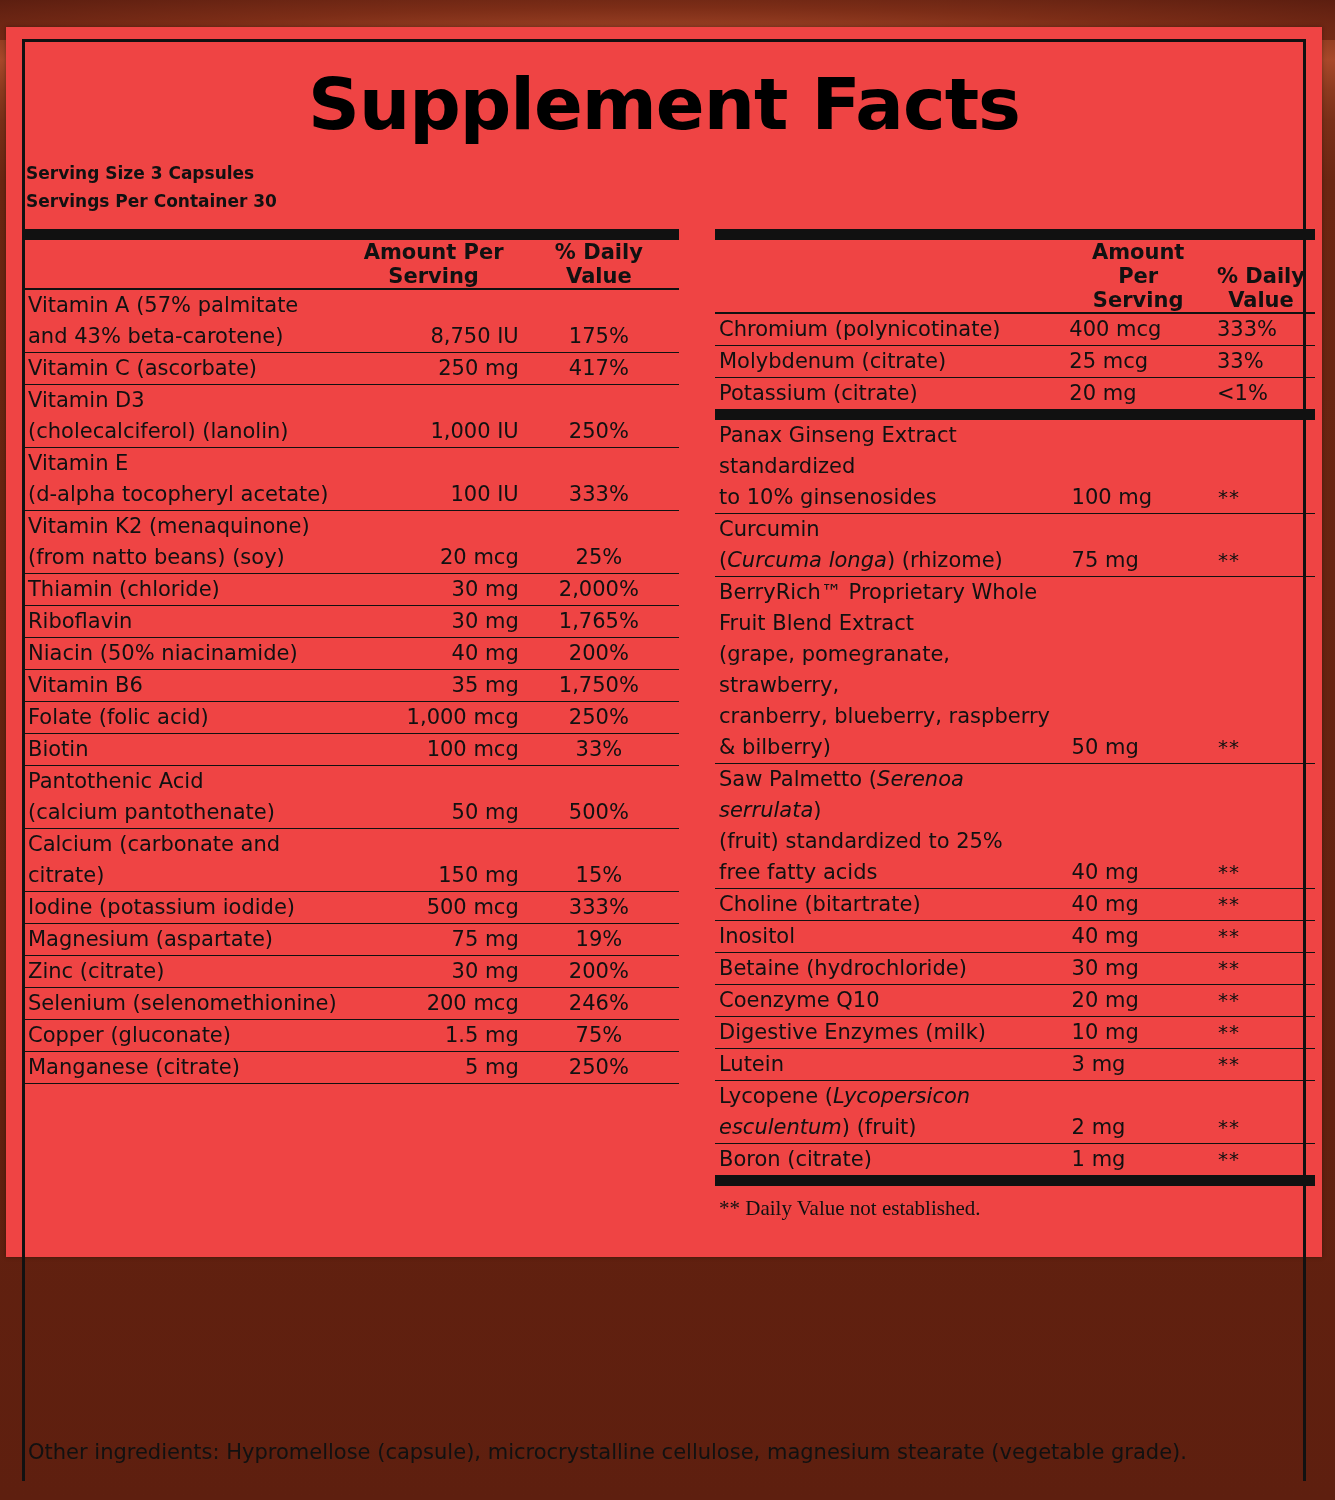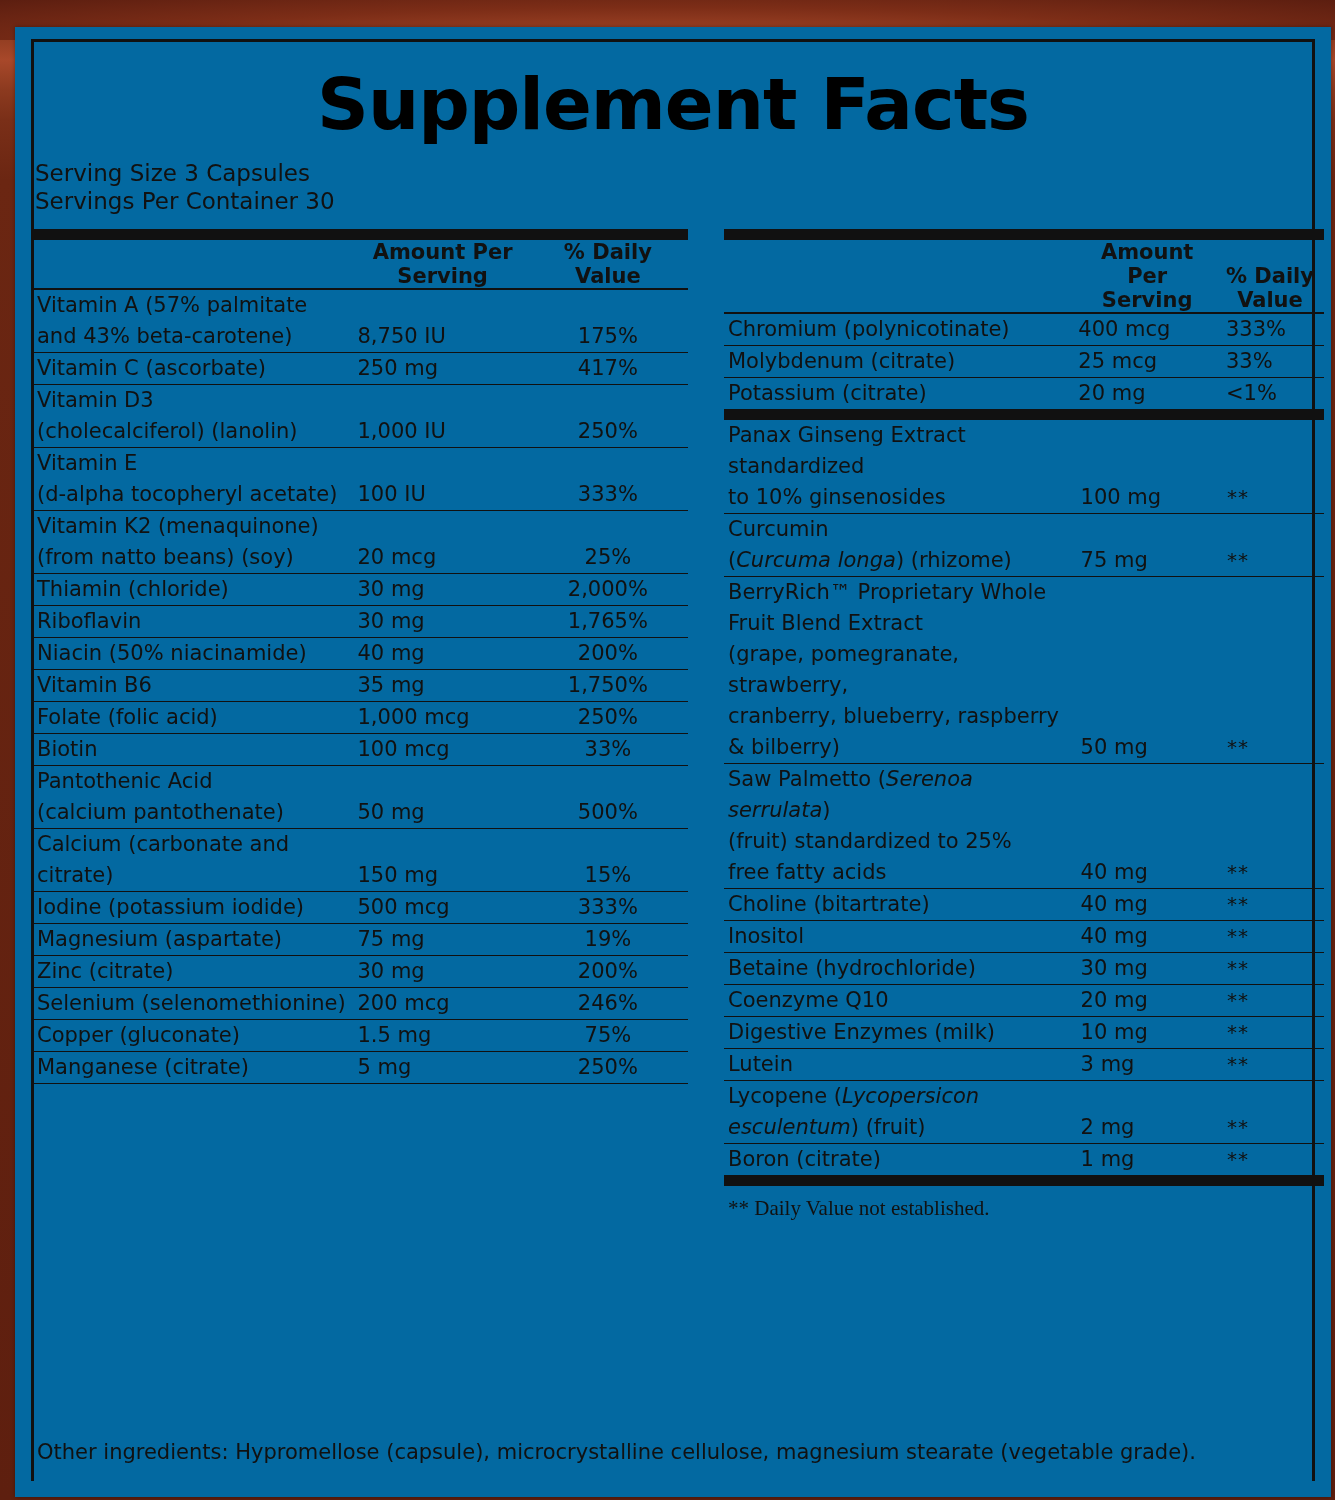--- a/index.html
+++ b/index.html
@@ -22,25 +22,25 @@
       linear-gradient(180deg, #6e2a16 0%, #8a3a1e 2%, #a8482a 4%, #8c3a1f 6%, #7a2f18 8%, #6b2612 12%, #5e1f0f 100%);
   }
   .cap-shadow {
     position: absolute;
     top: 0; left: 0; right: 0; height: 40px;
     background: radial-gradient(ellipse at 50% 120%, #b4512f 0%, #7c2d17 60%, #5c1e10 100%);
   }
   
   .label {
     position: absolute;
-    left: 15px;
+    left: 6px;
     top: 27px;
     width: 1316px;
-    height: 1470px;
-    background: #0369a1;
+    height: 1230px;
+    background: #ef4444;
     box-shadow: 0 0 4px rgba(0,0,0,0.35);
   }
   .label-inner {
     position: absolute;
     left: 16px;
     top: 12px;
     width: 1284px;
     height: 1442px;
     border: 3px solid #111;
     border-bottom: none;
@@ -60,23 +60,24 @@
     line-height: 78px;
     letter-spacing: -1px;
     color: #000;
     text-align: center;
     margin: 38px 0 0 0;
     padding: 0 10px;
   }
   .serving-lines {
     margin-top: 16px;
     margin-left: 2px;
-    font-size: 23px;
+    font-size: 17px;
     line-height: 28px;
     color: #111;
+    font-weight: bold;
   }
   .columns {
     display: flex;
     margin-top: 14px;
     align-items: flex-start;
   }
   .col {
     flex: 0 0 auto;
   }
   .col-left { width: 655px; }
@@ -103,21 +104,21 @@
     font-size: 21px;
     padding: 3px 0 5px 0;
     border-bottom: 2px solid #111;
   }
   .hdr .h-name { }
   .hdr .h-amt { text-align: center; }
   .hdr .h-dv  { text-align: center; }
 
   
   .col-left .c-name { width: 320px; padding-left: 4px; }
-  .col-left .c-amt  { width: 170px; text-align: left; }
+  .col-left .c-amt  { width: 170px; text-align: right; }
   .col-left .c-dv   { width: 160px; text-align: center; margin-top: 23px; }
 
   
   .col-right .c-name { width: 360px; padding-left: 4px; }
   .col-right .c-amt  { width: 140px; text-align: left; }
   .col-right .c-dv   { width: 100px; text-align: left; padding-left: 10px; }
   .col-right .hdr .h-dv { text-align: center; }
 
   .row td {
     border-bottom: 1px solid #111;

